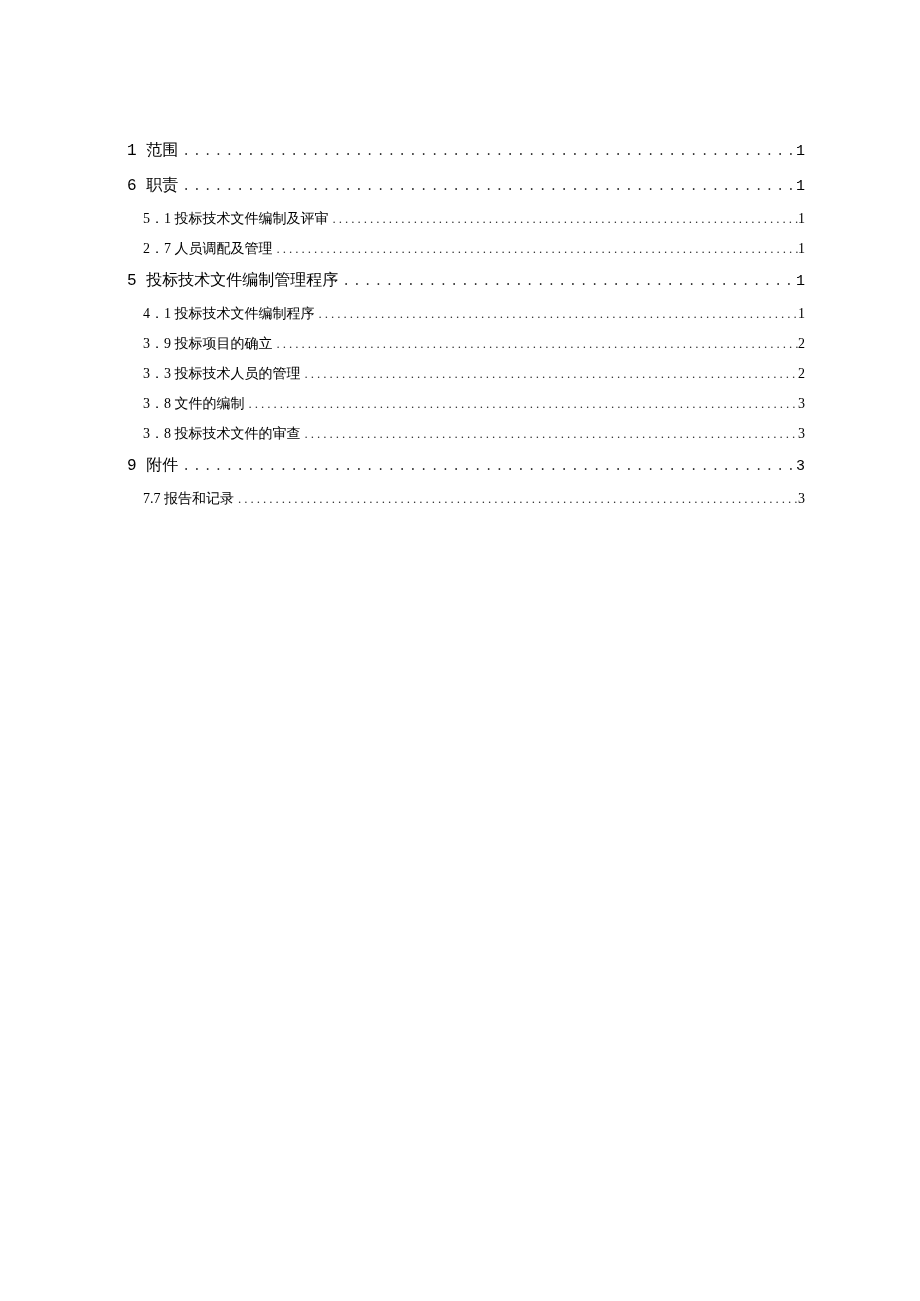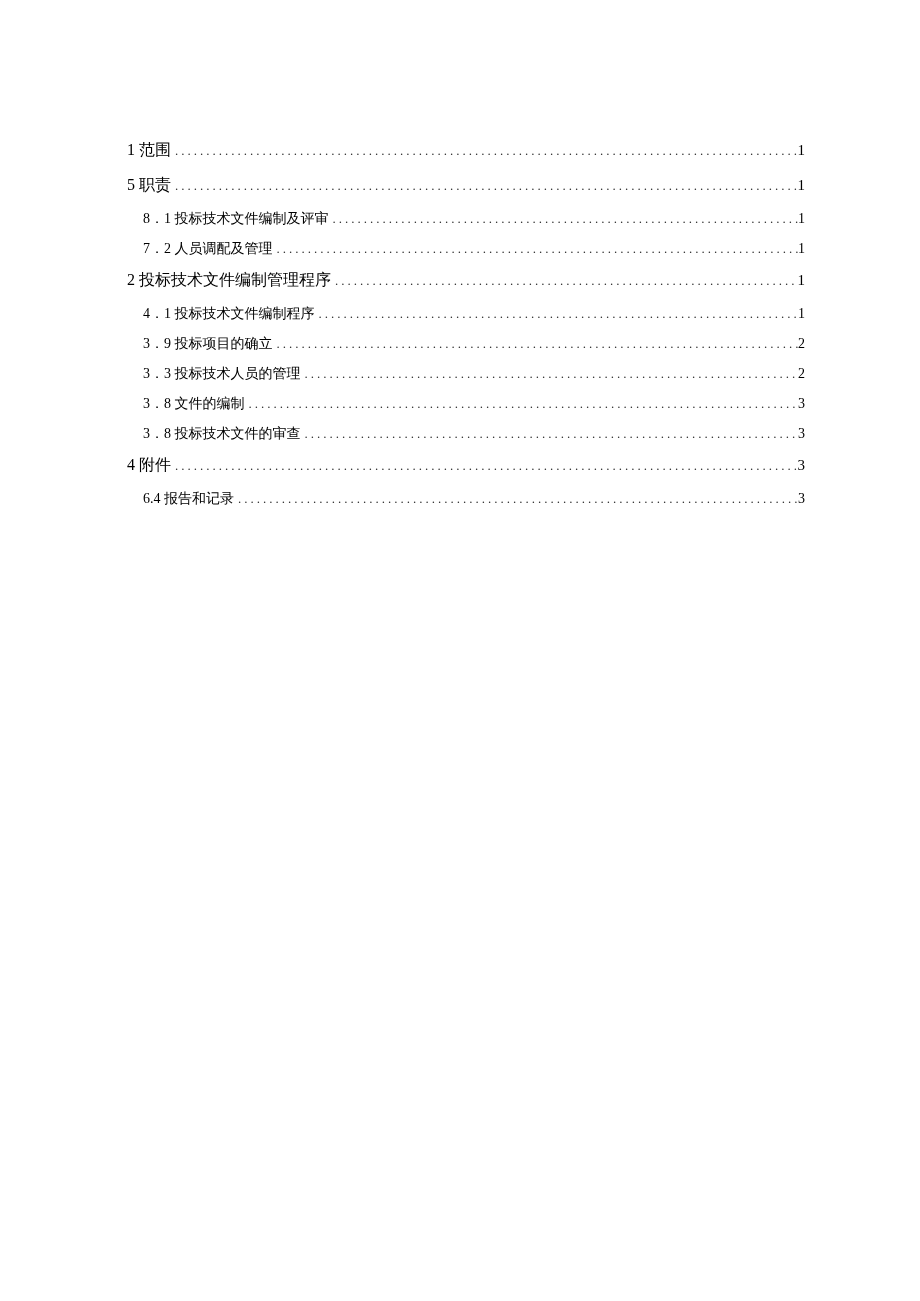--- a/index.html
+++ b/index.html
@@ -18,20 +18,21 @@
     .toc-entry {
       display: flex;
       align-items: baseline;
       white-space: nowrap;
       overflow: hidden;
     }
     .toc-entry.level-1 {
       font-size: 16px;
       margin-bottom: 14px;
       padding-left: 12px;
+      font-family: Liberation Mono, monospace;
     }
     .toc-entry.level-2 {
       font-size: 14px;
       margin-bottom: 12px;
       padding-left: 28px;
     }
     .toc-label {
       flex-shrink: 0;
     }
     .toc-dots {
@@ -56,36 +57,36 @@
 </head>
 <body>
 
 <div>
   <div class="toc-entry level-1">
     <span class="toc-label">1 范围</span>
     <span class="toc-dots"></span>
     <span class="toc-page">1</span>
   </div>
   <div class="toc-entry level-1">
-    <span class="toc-label">5 职责</span>
+    <span class="toc-label">6 职责</span>
     <span class="toc-dots"></span>
     <span class="toc-page">1</span>
   </div>
   <div class="toc-entry level-2">
-    <span class="toc-label">8．1 投标技术文件编制及评审</span>
+    <span class="toc-label">5．1 投标技术文件编制及评审</span>
     <span class="toc-dots"></span>
     <span class="toc-page">1</span>
   </div>
   <div class="toc-entry level-2">
-    <span class="toc-label">7．2 人员调配及管理</span>
+    <span class="toc-label">2．7 人员调配及管理</span>
     <span class="toc-dots"></span>
     <span class="toc-page">1</span>
   </div>
   <div class="toc-entry level-1">
-    <span class="toc-label">2 投标技术文件编制管理程序</span>
+    <span class="toc-label">5 投标技术文件编制管理程序</span>
     <span class="toc-dots"></span>
     <span class="toc-page">1</span>
   </div>
   <div class="toc-entry level-2">
     <span class="toc-label">4．1 投标技术文件编制程序</span>
     <span class="toc-dots"></span>
     <span class="toc-page">1</span>
   </div>
   <div class="toc-entry level-2">
     <span class="toc-label">3．9 投标项目的确立</span>
@@ -101,22 +102,22 @@
     <span class="toc-label">3．8 文件的编制</span>
     <span class="toc-dots"></span>
     <span class="toc-page">3</span>
   </div>
   <div class="toc-entry level-2">
     <span class="toc-label">3．8 投标技术文件的审查</span>
     <span class="toc-dots"></span>
     <span class="toc-page">3</span>
   </div>
   <div class="toc-entry level-1">
-    <span class="toc-label">4 附件</span>
+    <span class="toc-label">9 附件</span>
     <span class="toc-dots"></span>
     <span class="toc-page">3</span>
   </div>
   <div class="toc-entry level-2">
-    <span class="toc-label">6.4 报告和记录</span>
+    <span class="toc-label">7.7 报告和记录</span>
     <span class="toc-dots"></span>
     <span class="toc-page">3</span>
   </div>
 </div>
 
 </body></html>

